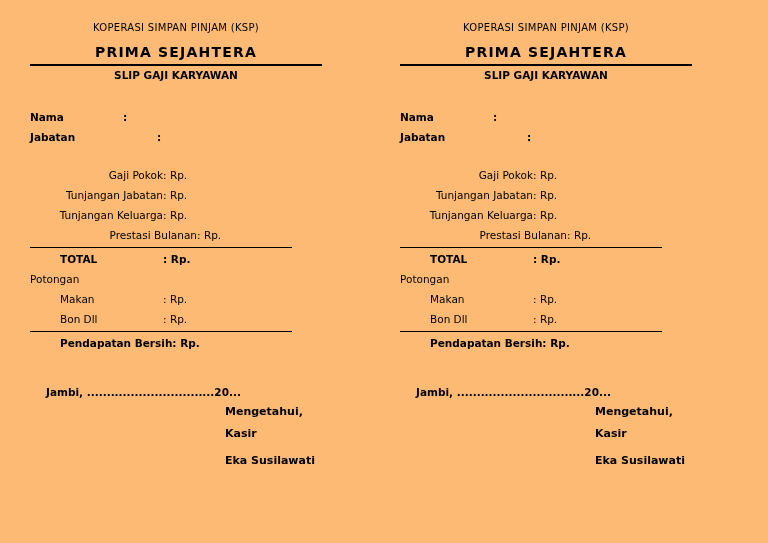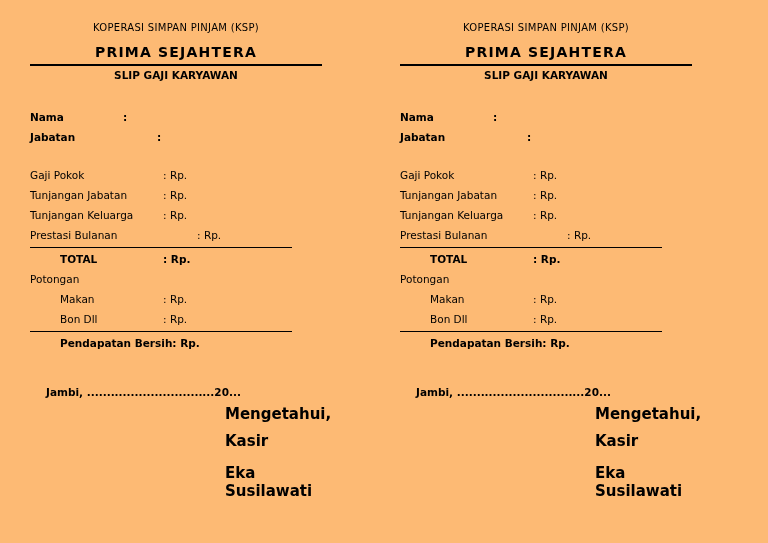--- a/index.html
+++ b/index.html
@@ -37,21 +37,21 @@
     width: 100%;
   }
   .doc-title {
     text-align: center;
     font-size: 10.5px;
     font-weight: bold;
     margin-top: 3px;
   }
 
   .section-identity { margin-top: 26px; }
-  .section-earnings { margin-top: 18px; }
+  .section-earnings { margin-top: 18px; text-align: right; }
 
   .row {
     display: flex;
     align-items: center;
     height: 20px;
     font-size: 10.5px;
   }
   .bold { font-weight: bold; }
   .label { display: inline-block; flex: 0 0 auto; }
   .lw-93  { width: 93px; }
@@ -70,21 +70,21 @@
   .net-row { height: 20px; }
 
   .date-line {
     margin-top: 33px;
     margin-left: 16px;
     font-size: 10.5px;
     font-weight: bold;
   }
   .sign-block {
     margin-left: 195px;
-    font-size: 15px;
+    font-size: 11px;
     font-weight: bold;
   }
   .sign-ack  { margin-top: 7px; }
   .sign-role { margin-top: 9px; }
   .sign-name { margin-top: 14px; }
 </style>
 </head>
 <body>
 
 <div class="page">

